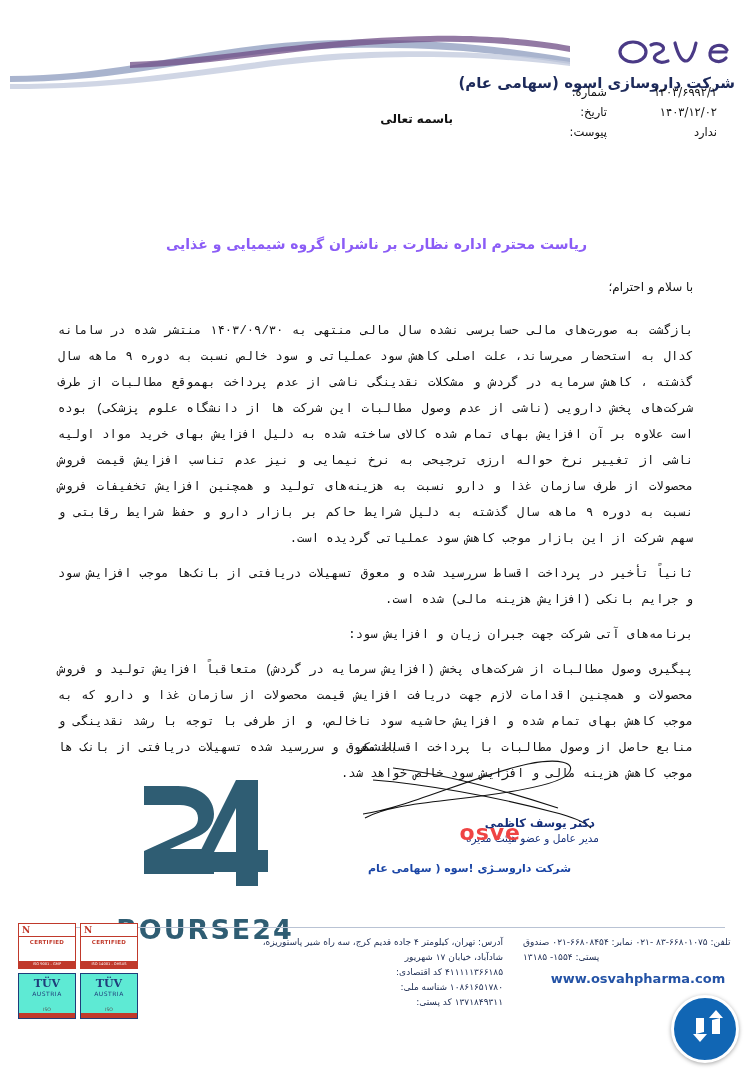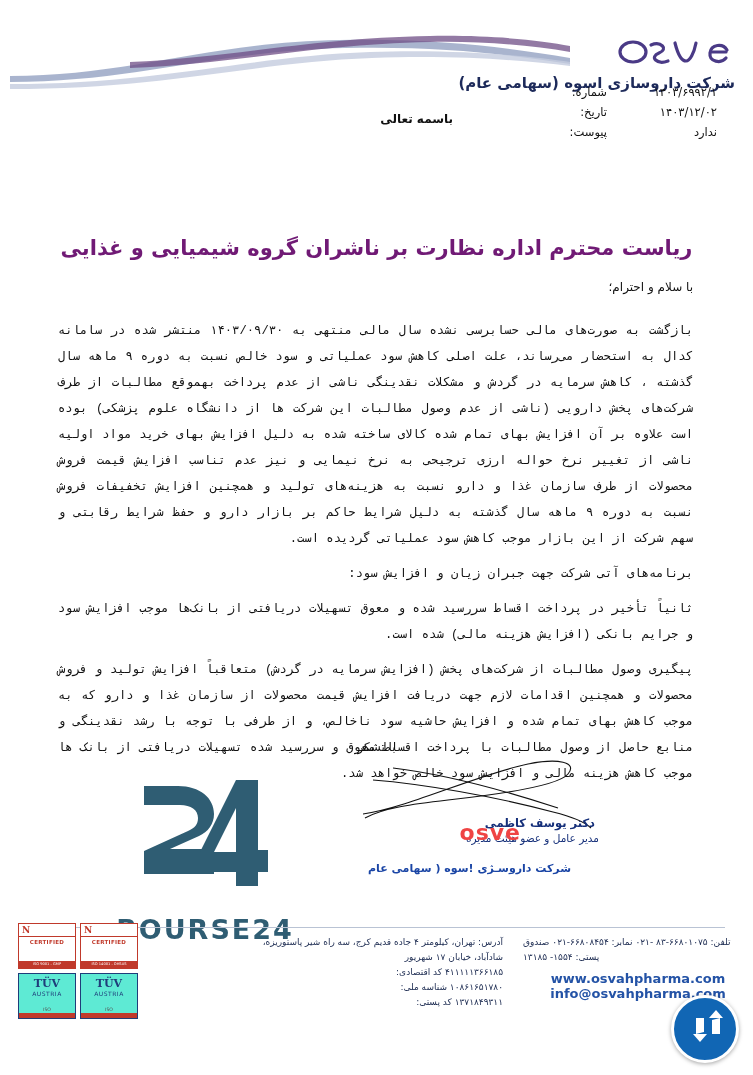--- a/index.html
+++ b/index.html
@@ -91,23 +91,23 @@
     color: #111;
   }
 
   
   .doc-title {
     position: absolute;
     top: 236px;
     right: 60px;
     left: 60px;
     text-align: center;
-    font-size: 21px;
-    font-weight: bold;
-    color: #701a75;
+    font-size: 14px;
+    font-weight: bold;
+    color: #8b5cf6;
   }
   .salutation {
     position: absolute;
     top: 280px;
     right: 60px;
     font-size: 12px;
   }
   .body-text {
     position: absolute;
     top: 318px;
@@ -406,22 +406,22 @@
     </div>
   </div>
 
   <div class="besmeh">باسمه تعالی</div>
 
   <div class="doc-title">ریاست محترم اداره نظارت بر ناشران گروه شیمیایی و غذایی</div>
   <div class="salutation">با سلام و احترام؛</div>
 
   <div class="body-text">
     <p>بازگشت به صورت‌های مالی حسابرسی نشده سال مالی منتهی به ۱۴۰۳/۰۹/۳۰ منتشر شده در سامانه کدال به استحضار می‌رساند، علت اصلی کاهش سود عملیاتی و سود خالص نسبت به دوره ۹ ماهه سال گذشته ، کاهش سرمایه در گردش و مشکلات نقدینگی ناشی از عدم پرداخت بهموقع مطالبات از طرف شرکت‌های پخش دارویی (ناشی از عدم وصول مطالبات این شرکت ها از دانشگاه علوم پزشکی) بوده است علاوه بر آن افزایش بهای تمام شده کالای ساخته شده به دلیل افزایش بهای خرید مواد اولیه ناشی از تغییر نرخ حواله ارزی ترجیحی به نرخ نیمایی و نیز عدم تناسب افزایش قیمت فروش محصولات از طرف سازمان غذا و دارو نسبت به هزینه‌های تولید و همچنین افزایش تخفیفات فروش نسبت به دوره ۹ ماهه سال گذشته به دلیل شرایط حاکم بر بازار دارو و حفظ شرایط رقابتی و سهم شرکت از این بازار موجب کاهش سود عملیاتی گردیده است.</p>
+    <p>ثانیاً تأخیر در پرداخت اقساط سررسید شده و معوق تسهیلات دریافتی از بانک‌ها موجب افزایش سود و جرایم بانکی (افزایش هزینه مالی) شده است.</p>
     <p>برنامه‌های آتی شرکت جهت جبران زیان و افزایش سود:</p>
-    <p>ثانیاً تأخیر در پرداخت اقساط سررسید شده و معوق تسهیلات دریافتی از بانک‌ها موجب افزایش سود و جرایم بانکی (افزایش هزینه مالی) شده است.</p>
     <p>پیگیری وصول مطالبات از شرکت‌های پخش (افزایش سرمایه در گردش) متعاقباً افزایش تولید و فروش محصولات و همچنین اقدامات لازم جهت دریافت افزایش قیمت محصولات از سازمان غذا و دارو که به موجب کاهش بهای تمام شده و افزایش حاشیه سود ناخالص، و از طرفی با توجه با رشد نقدینگی و منابع حاصل از وصول مطالبات با پرداخت اقساط معوق و سررسید شده تسهیلات دریافتی از بانک ها موجب کاهش هزینه مالی و افزایش سود خالص خواهد شد.</p>
   </div>
 
   <div class="thanks">با تشکر</div>
 
   <div class="sign-area">
     <div class="sign-scribble">
       <svg width="250" height="80" viewBox="0 0 250 80" xmlns="http://www.w3.org/2000/svg">
         <g fill="none" stroke="#111" stroke-width="1.1">
           <path d="M10 58 C 60 50, 120 20, 175 8 C 205 2, 225 6, 215 18 C 205 30, 150 38, 95 44 C 60 48, 30 52, 12 62"></path>
@@ -468,21 +468,20 @@
         <span>کد پستی:</span>
       </span>
     </div>
 
     <div class="footer-contact">
       <span class="row">تلفن: ۶۶۸۰۱۰۷۵-۸۳ -۰۲۱</span>
       <span class="row">نمابر: ۶۶۸۰۸۴۵۴-۰۲۱</span>
       <span class="row">صندوق پستی: ۱۵۵۴- ۱۳۱۸۵</span>
       <div class="footer-web">
         <div>www.osvahpharma.com</div>
-        <div>info@osvahpharma.com</div>
       </div>
     </div>
 
     <div class="certs">
       <div class="cert" style="top:0; left:0;">
         <div class="bar">
           <span class="n">N</span>
         </div>
         <div class="body">
           <div class="certified">CERTIFIED</div>

